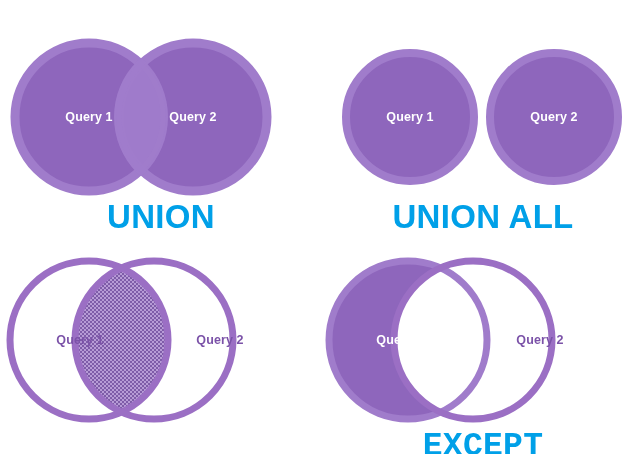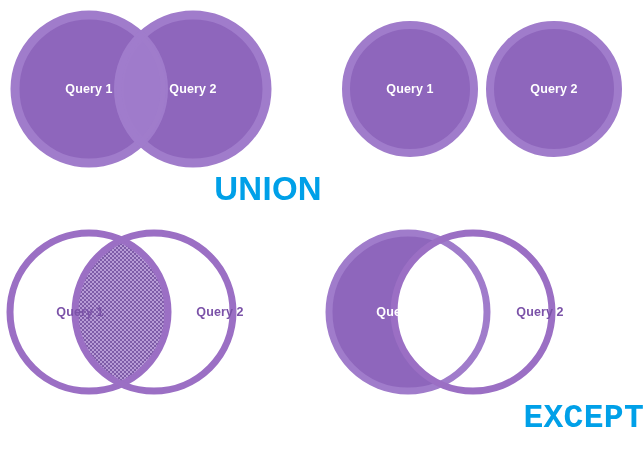--- a/index.html
+++ b/index.html
@@ -11,20 +11,21 @@
     width: 644px;
     height: 454px;
     font-family: "Liberation Sans", sans-serif;
     overflow: hidden;
   }
   #board {
     position: relative;
     width: 644px;
     height: 375px;
     background: #ffffff;
+    margin-top: 28px;
   }
   .panel {
     position: absolute;
     width: 322px;
     height: 227px;
   }
   .panel-union      { left: 0px;   top: 0px;   }
   .panel-union-all  { left: 322px; top: 0px;   }
   .panel-intersect  { left: 0px;   top: 227px; }
   .panel-except     { left: 322px; top: 227px; }
@@ -48,21 +49,21 @@
     transform: translate(-50%, -50%);
     pointer-events: none;
   }
   .query-on-fill  { color: #ffffff; }
   .query-on-white { color: #7B52A8; }
 
   .op-label {
     position: absolute;
     left: 0;
     width: 322px;
-    text-align: right;
+    text-align: center;
     color: #00A0E8;
     font-weight: bold;
     font-size: 33px;
     letter-spacing: 0.3px;
     line-height: 1;
     white-space: nowrap;
   }
   .op-label-top    { top: 172px; }
   .op-label-bottom { top: 402px; }
 </style>
@@ -98,20 +99,21 @@
     <div class="op-label op-label-top">UNION</div>
   </div>
 
   <div class="panel panel-union-all">
     <svg class="venn-svg" viewBox="0 0 322 227">
       <circle cx="88" cy="89" r="64" fill="#8E66BC" stroke="#A07CCB" stroke-width="8"></circle>
       <circle cx="232" cy="89" r="64" fill="#8E66BC" stroke="#A07CCB" stroke-width="8"></circle>
     </svg>
     <div class="query-label query-on-fill" style="left:88px; top:89px;">Query 1</div>
     <div class="query-label query-on-fill" style="left:232px; top:89px;">Query 2</div>
+    <div class="op-label op-label-top">UNION ALL</div>
   </div>
 
   <div class="panel panel-intersect">
     <svg class="venn-svg" viewBox="0 0 322 227">
       <defs>
         <clipPath id="clipI-L">
             <circle cx="89" cy="85" r="79"></circle>
           </clipPath>
         <pattern id="hatchI" width="4" height="4" patternUnits="userSpaceOnUse">
           <rect width="4" height="4" fill="#B79BD6"></rect>

